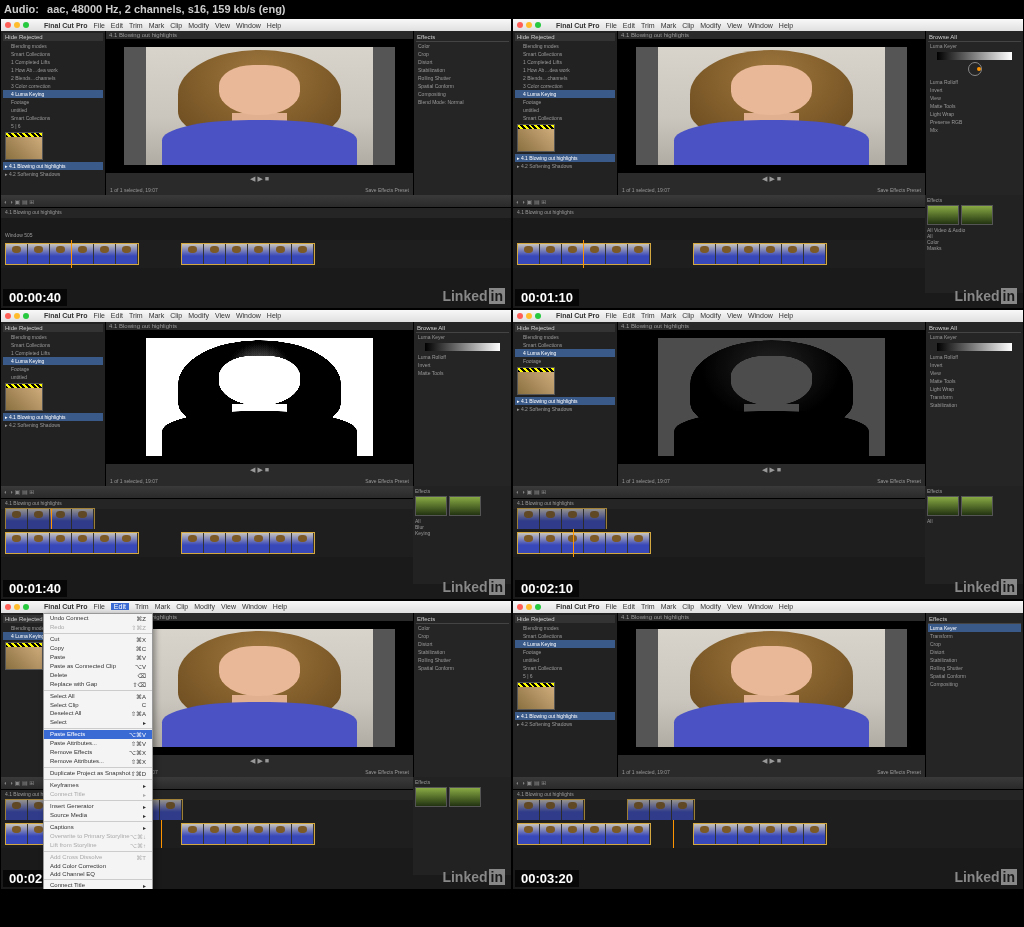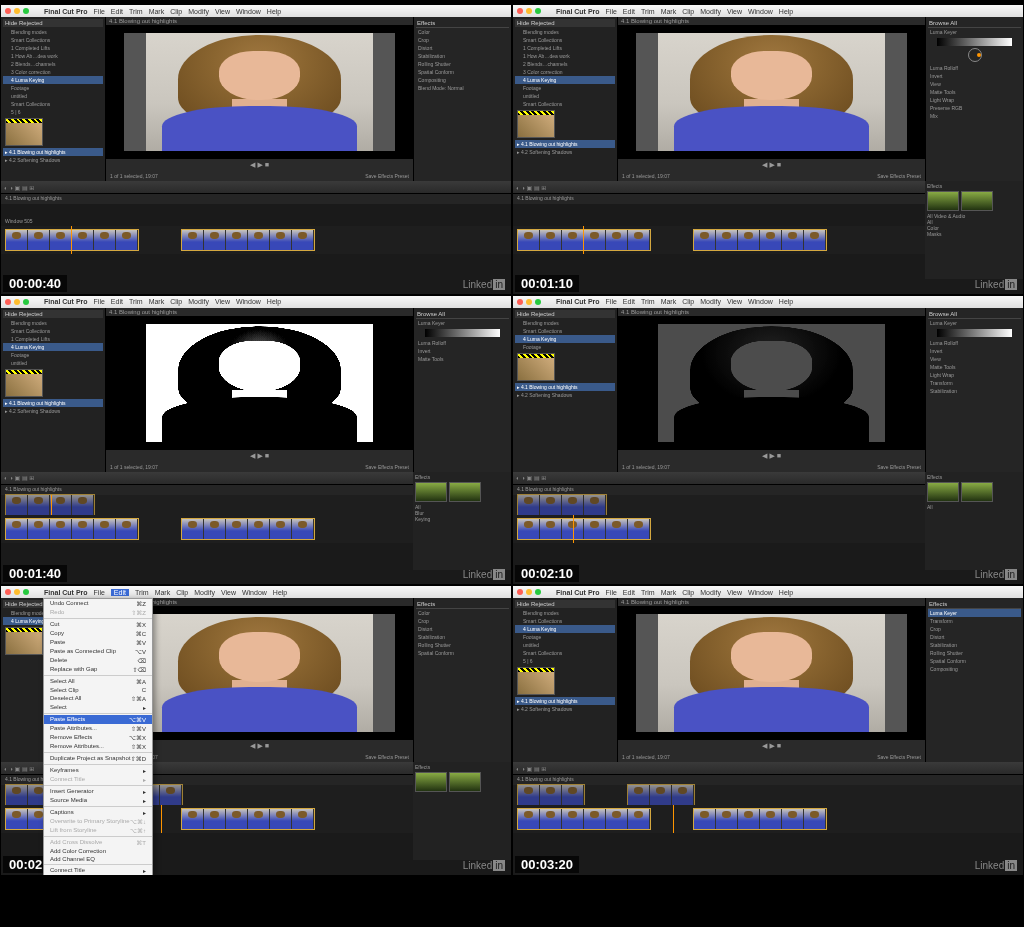--- a/index.html
+++ b/index.html
@@ -295,23 +295,23 @@
   background: rgba(0,0,0,0.7);
   color: #fff;
   font-size: 13px;
   font-weight: bold;
   padding: 1px 6px;
 }
 .watermark {
   position: absolute;
   bottom: 4px;
   right: 6px;
-  font-size: 10px;
+  font-size: 14px;
   color: #888;
-  font-weight: normal;
+  font-weight: bold;
 }
 .watermark .box {
   display: inline-block;
   background: #888;
   color: #1a1a1a;
   padding: 0 2px;
   margin-left: 1px;
 }
 .dropdown-menu {
   position: absolute;
@@ -359,20 +359,21 @@
   display: flex;
   justify-content: space-between;
   padding: 0 4px;
   align-items: center;
 }
 </style>
 </head>
 <body>
 
 <div class="header">
+  <div><span class="label">Audio:</span> <span>aac, 48000 Hz, 2 channels, s16, 159 kb/s (eng)</span></div>
 </div>
 
 <div class="grid">
 
   <div class="cell">
     <div class="mac-menubar">
       <div class="traffic-lights">
           <div class="tl tl-r"></div>
           <div class="tl tl-y"></div>
           <div class="tl tl-g"></div>

